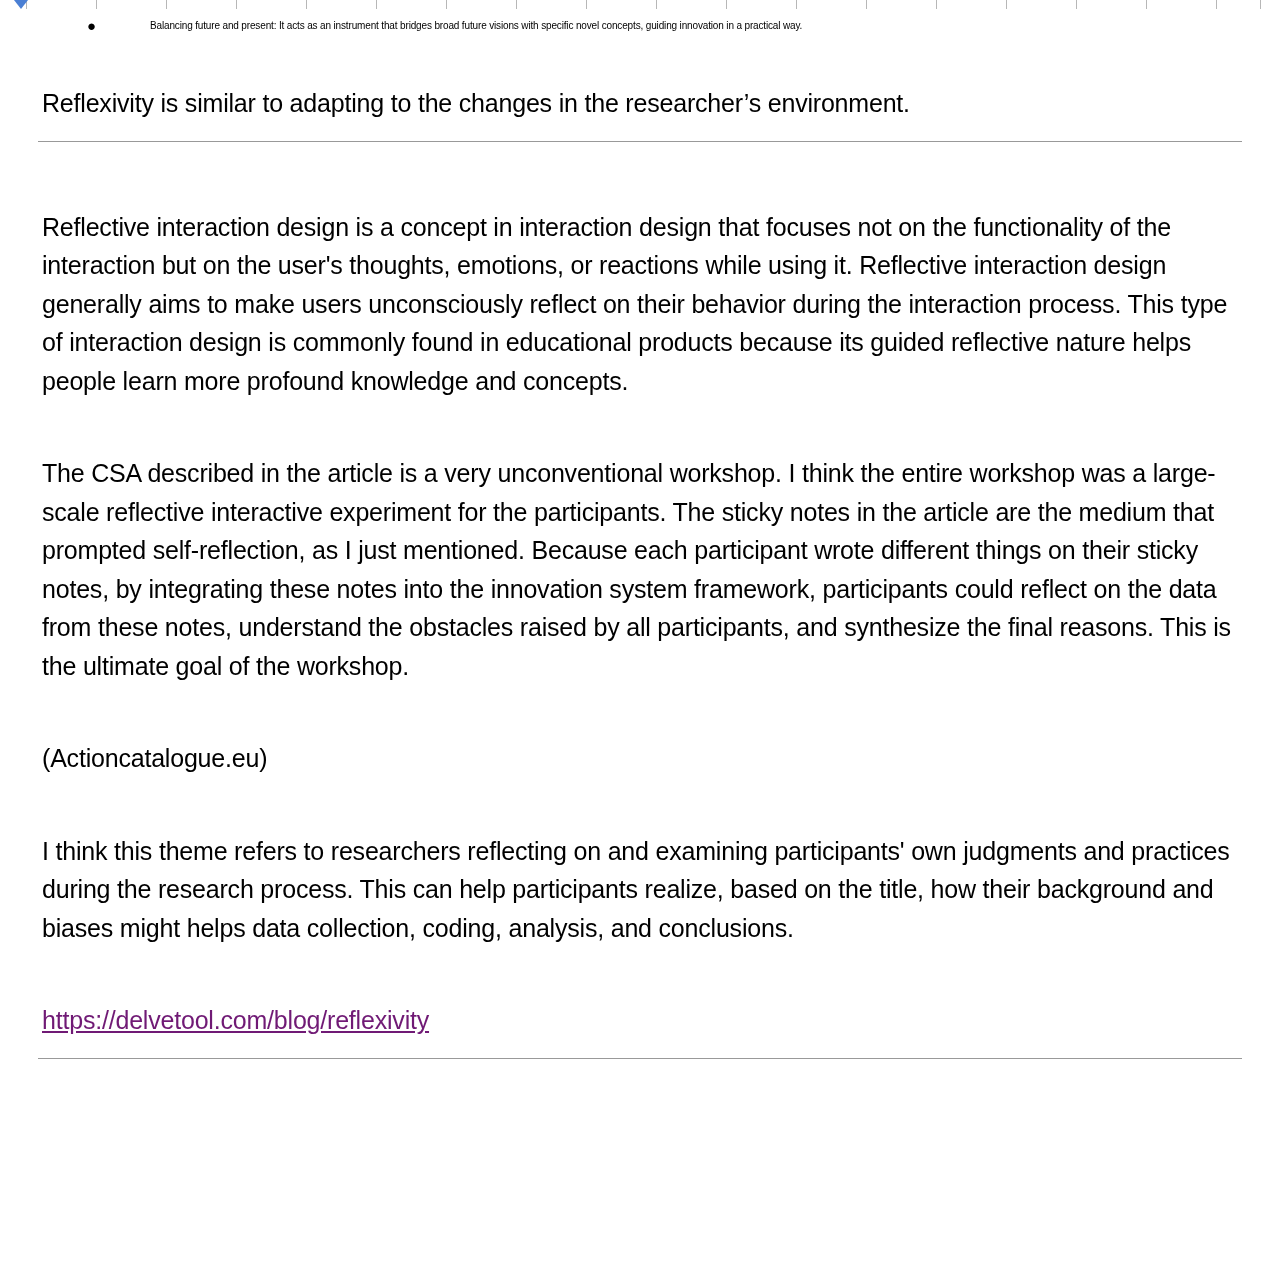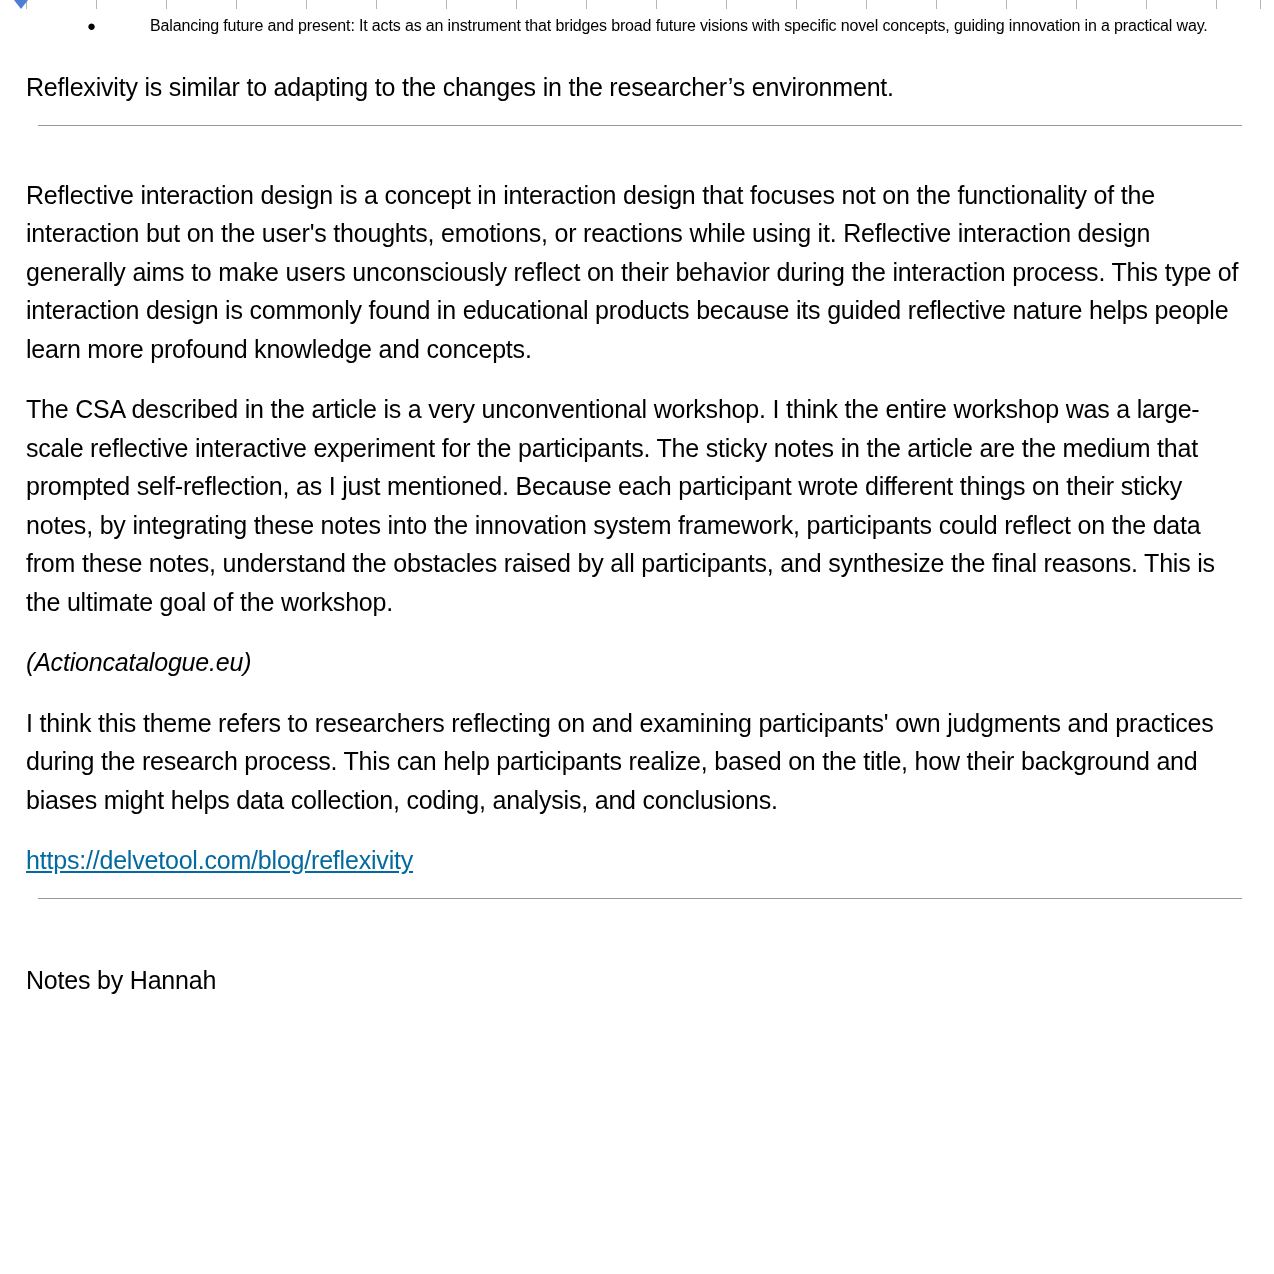--- a/index.html
+++ b/index.html
@@ -56,49 +56,49 @@
   }
   .bullet-dot {
     width: 70px;
     text-align: right;
     font-size: 15px;
     line-height: 20px;
     flex: 0 0 70px;
     color: #000;
   }
   .bullet-text {
-    font-size: 16px;
+    font-size: 10px;
     line-height: 20px;
     padding-left: 54px;
     flex: 1 1 auto;
     letter-spacing: -0.15px;
   }
 
   .para {
     font-size: 25px;
     line-height: 38.5px;
-    margin: 0;
+    margin: 16px;
     letter-spacing: -0.2px;
   }
 
   .gap-sm { height: 22px; }
   .gap-md { height: 32px; }
   .gap-lg { height: 44px; }
 
   hr.divider {
     border: none;
     border-top: 1px solid #999999;
     margin: 18px 0 18px 12px;
     width: calc(100% - 20px);
   }
 
-  .italic { font-style: italic; }
+  .italic { }
 
   a.link {
-    color: #0369a1;
+    color: #701a75;
     text-decoration: underline;
     font-size: 25px;
     line-height: 38px;
   }
 </style>
 </head>
 <body>
 
 <div class="ruler">
   <div class="tick" style="left:26px"></div>
@@ -154,15 +154,14 @@
   <p class="para">I think this theme refers to researchers reflecting on and examining participants' own judgments and practices during the research process. This can help participants realize, based on the title, how their background and biases might helps data collection, coding, analysis, and conclusions.</p>
 
   <div class="gap-sm"></div>
 
   <p class="para"><a class="link" href="#">https://delvetool.com/blog/reflexivity</a></p>
 
   <hr class="divider">
 
   <div class="gap-lg"></div>
 
-  <p class="para">Notes by Hannah</p>
 
 </div>
 
 </body></html>

